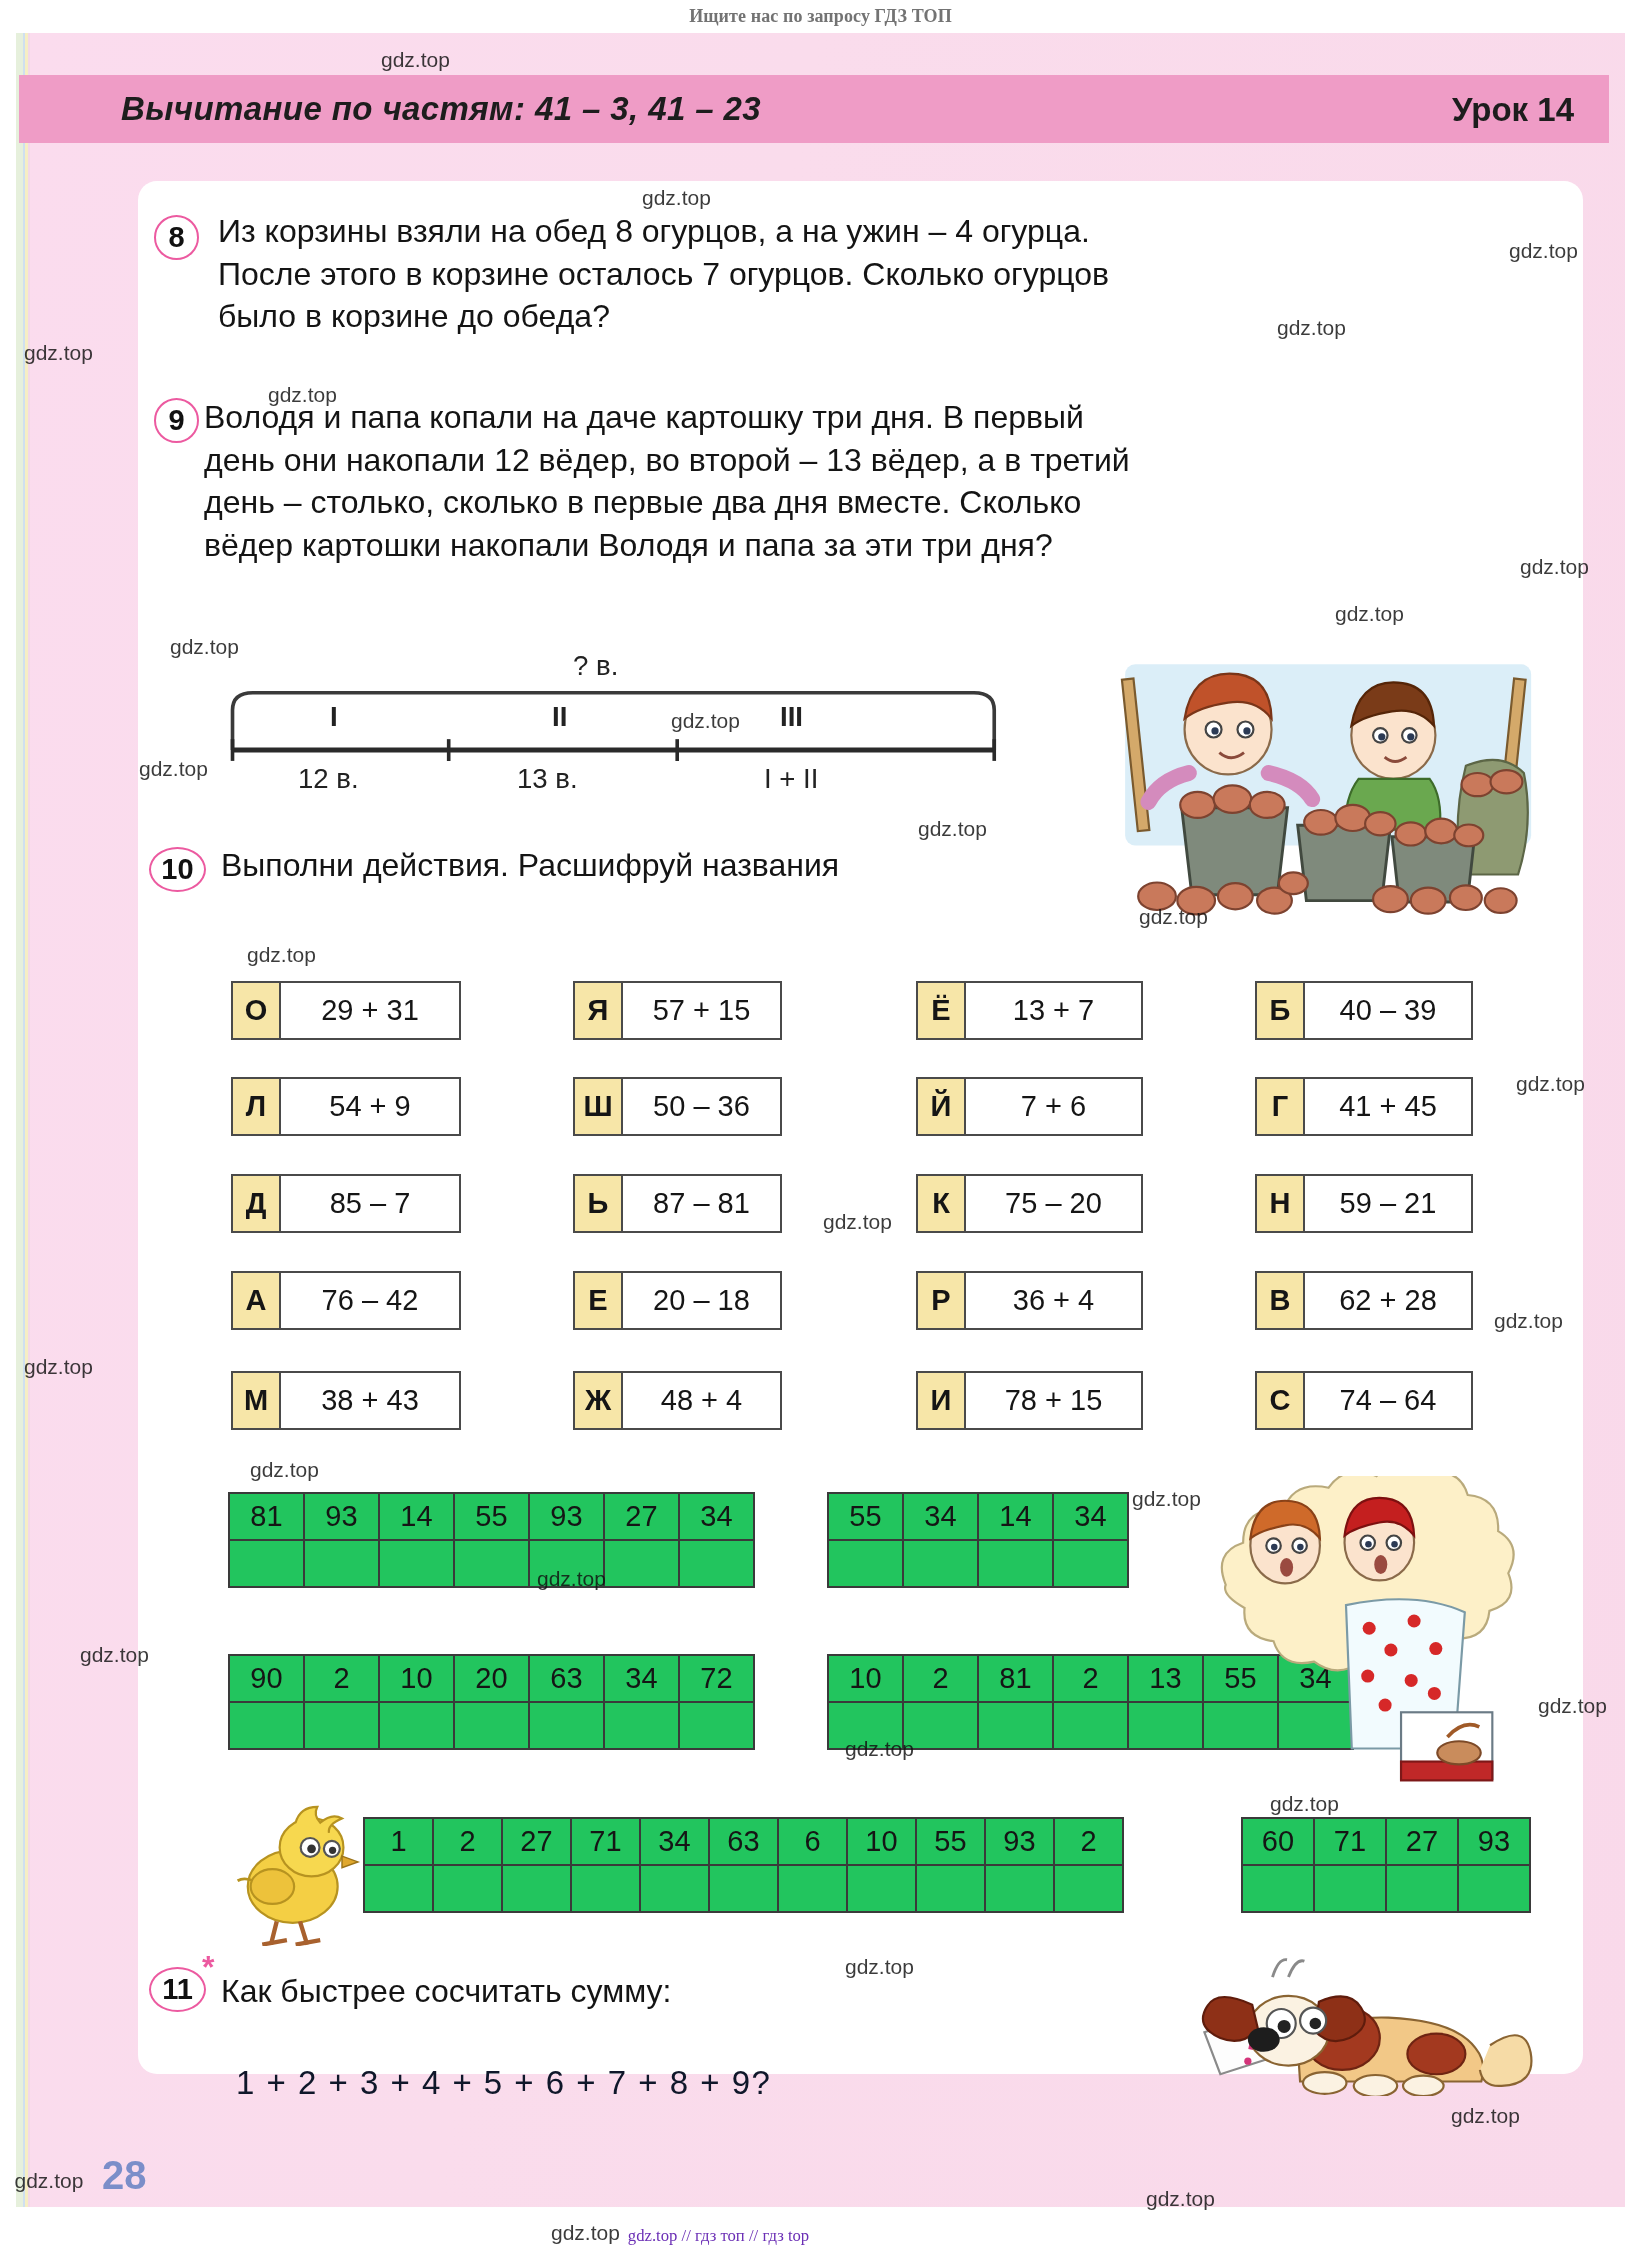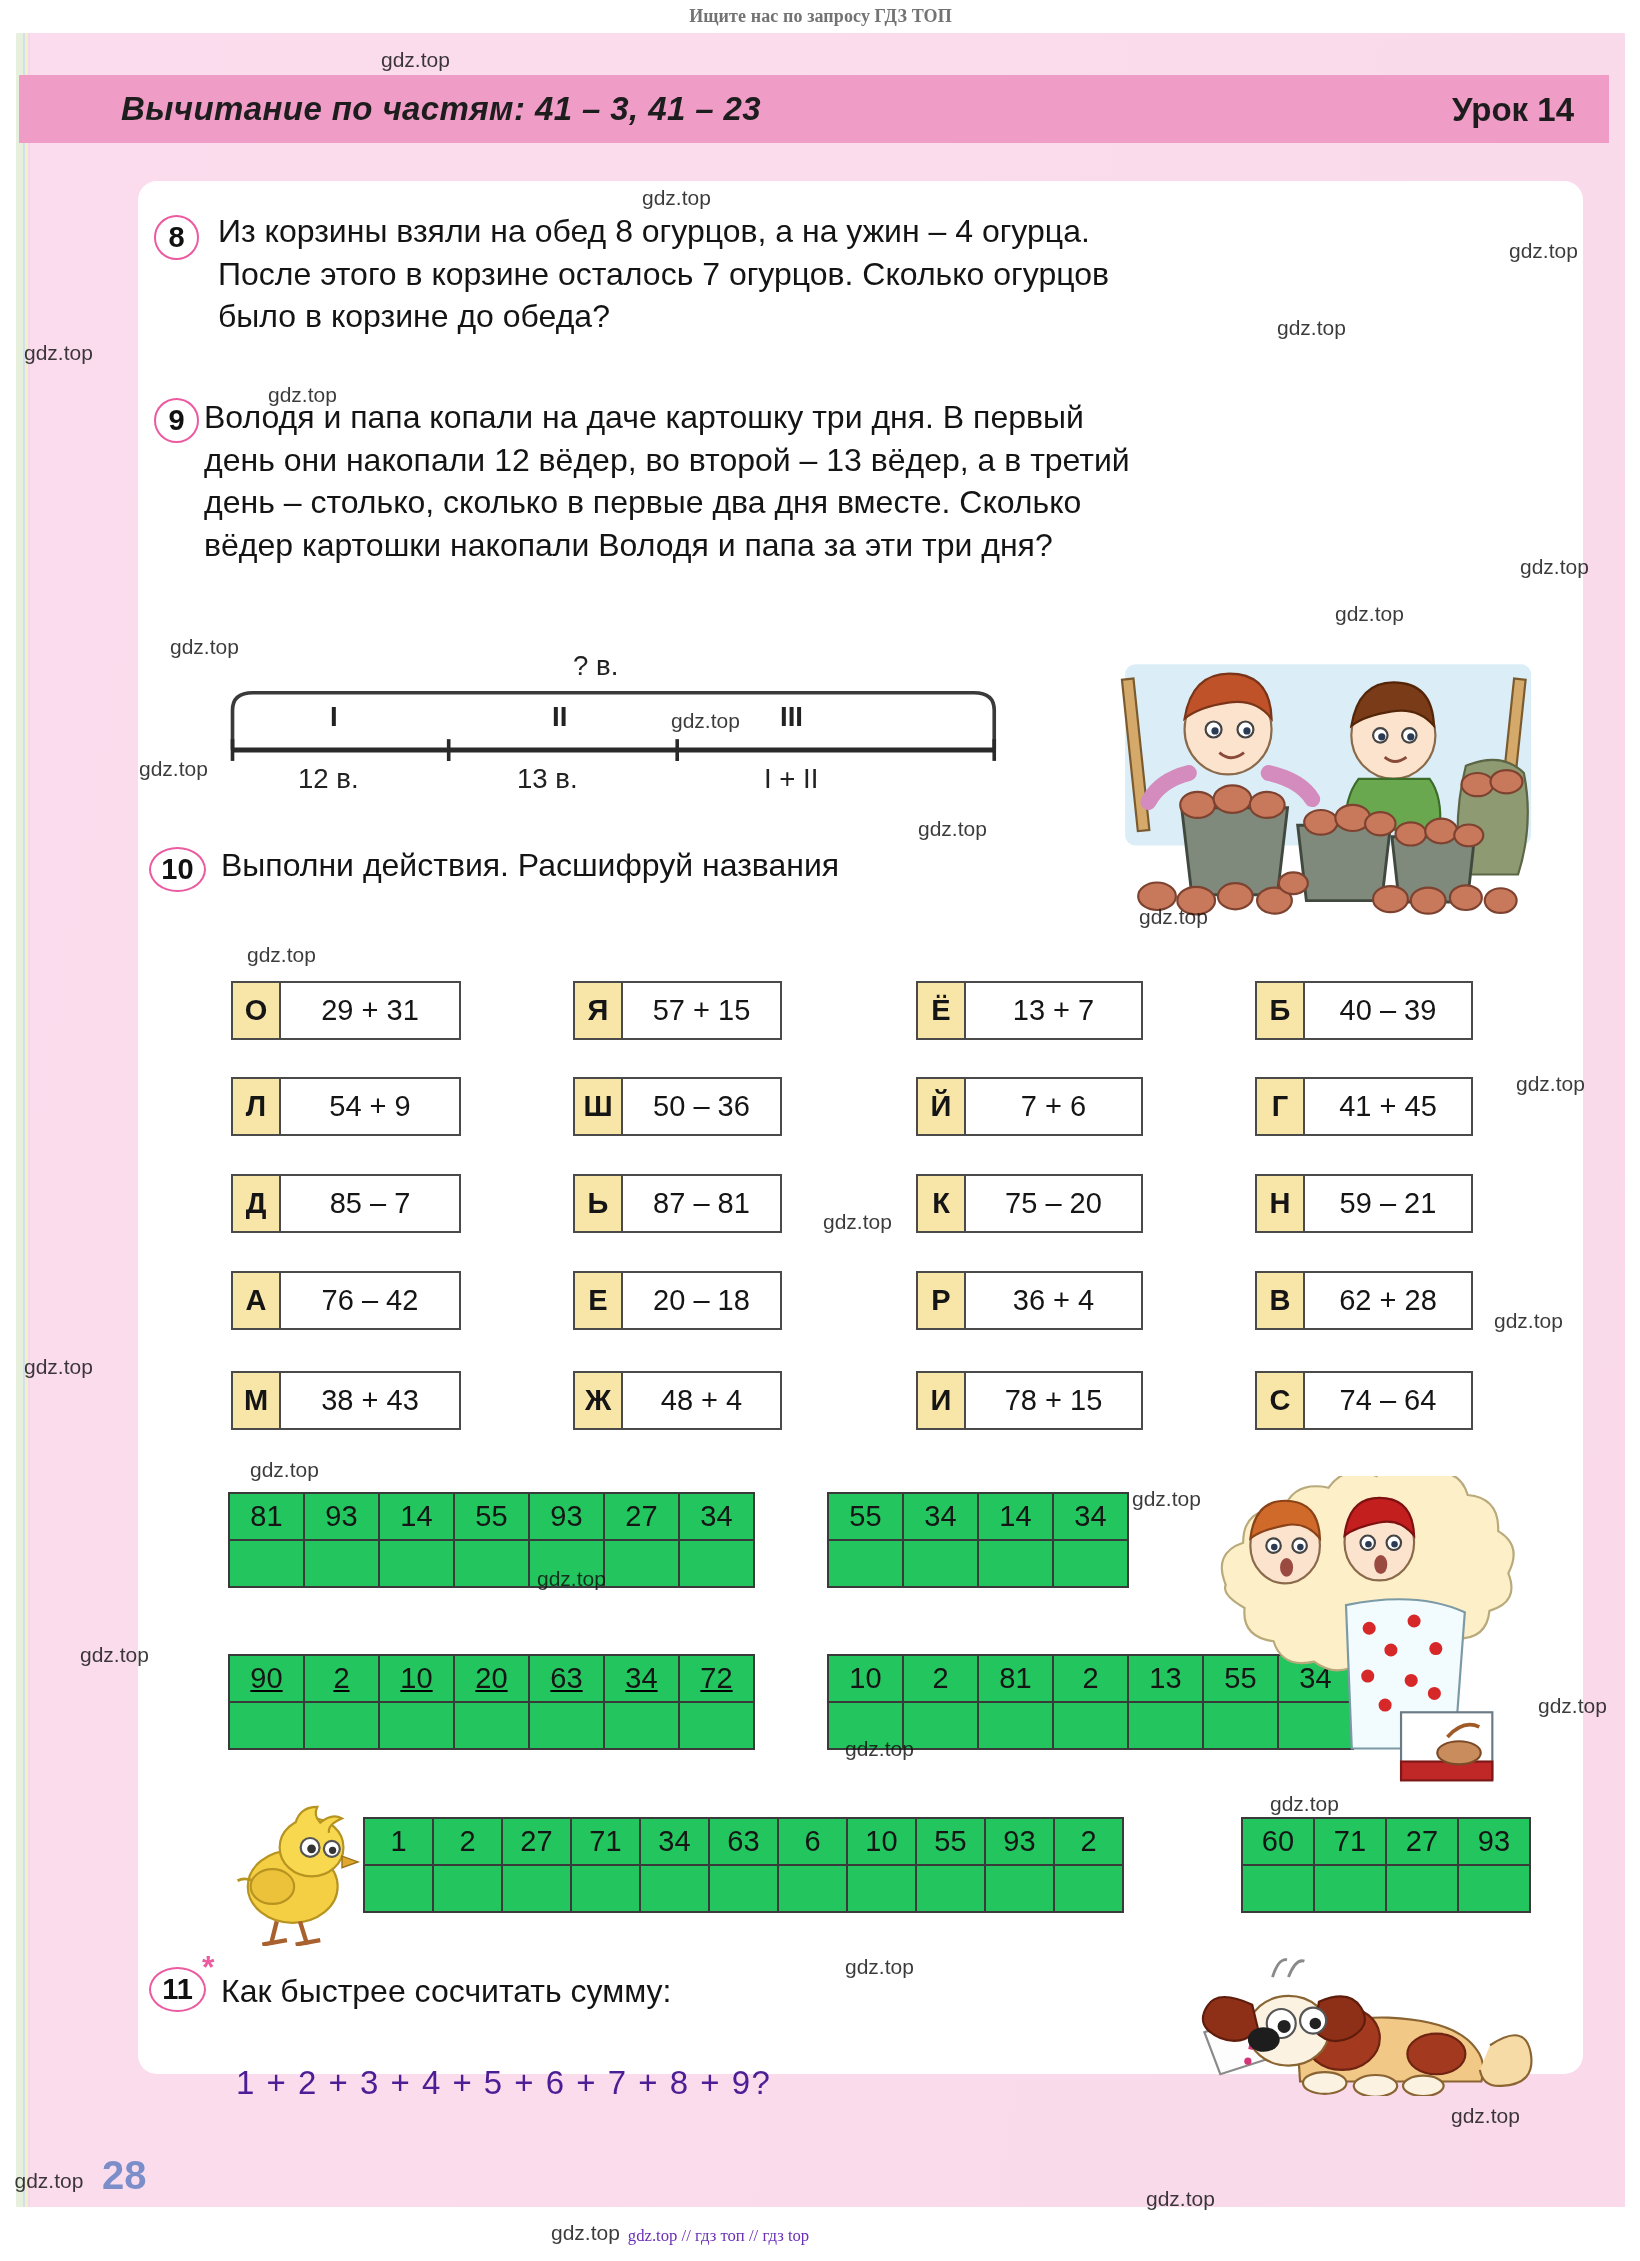--- a/index.html
+++ b/index.html
@@ -111,21 +111,21 @@
     border:2.2px solid #3a3a3a;
     text-align:center;vertical-align:middle;
     font-size:29px;color:#151515;
     padding:0;
   }
   .atab tr.vals td{height:45px;}
   .atab tr.blank td{height:45px;}
 
   
   .sumline{
-    position:absolute;font-size:33px;color:#4c1d95;letter-spacing:1.5px;
+    position:absolute;font-size:33px;color:#0f172a;letter-spacing:1.5px;
   }
 
   
   .pageno{
     position:absolute;left:102px;top:2153px;
     font-size:40px;font-weight:700;color:#7b8ec9;
   }
 
   
   .botlinks{
@@ -387,21 +387,21 @@
     </tr>
     <tr class="blank">
       <td></td>
           <td></td>
       <td></td>
           <td></td>
     </tr>
   </tbody>
     </table>
 
-  <table class="atab" style="left:228px;top:1654px;text-decoration:underline;">
+  <table class="atab" style="left:228px;top:1654px;">
     <tbody>
         <tr class="vals">
       <td style="width:73px">90</td>
       <td style="width:73px">2</td>
       <td style="width:73px">10</td>
       <td style="width:73px">20</td>
       <td style="width:73px">63</td>
       <td style="width:73px">34</td>
       <td style="width:73px">72</td>
     </tr>

